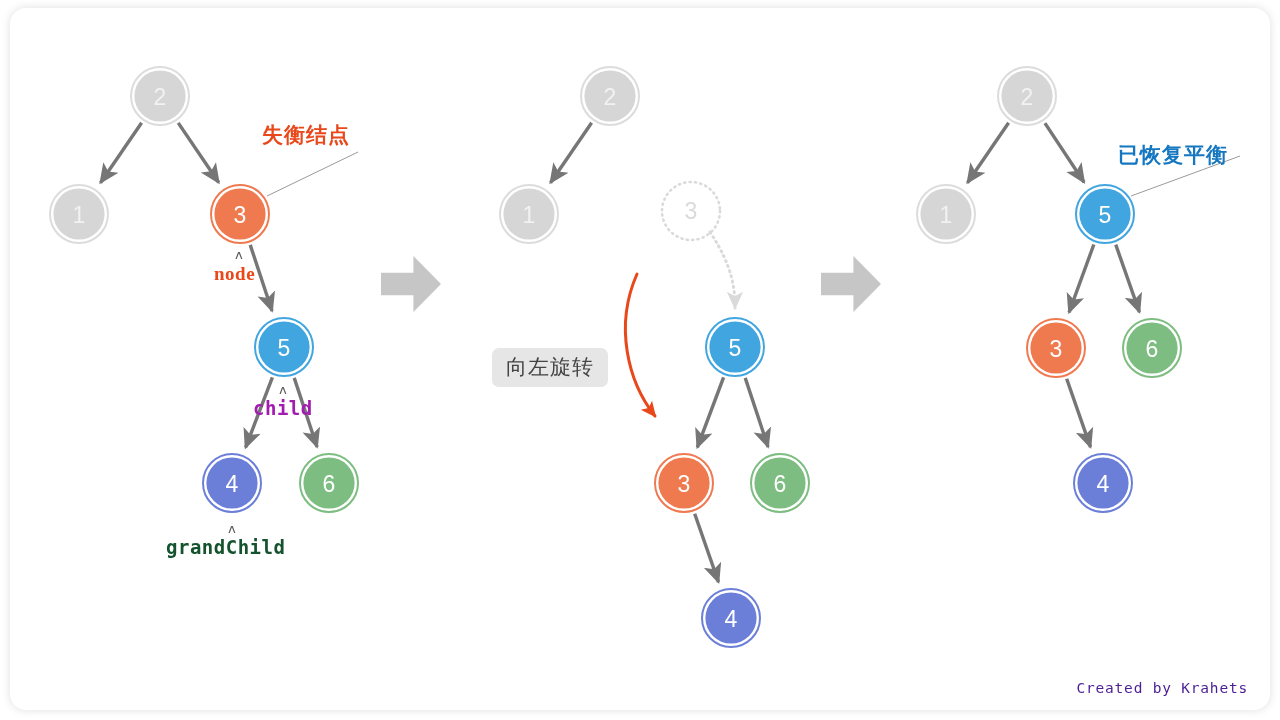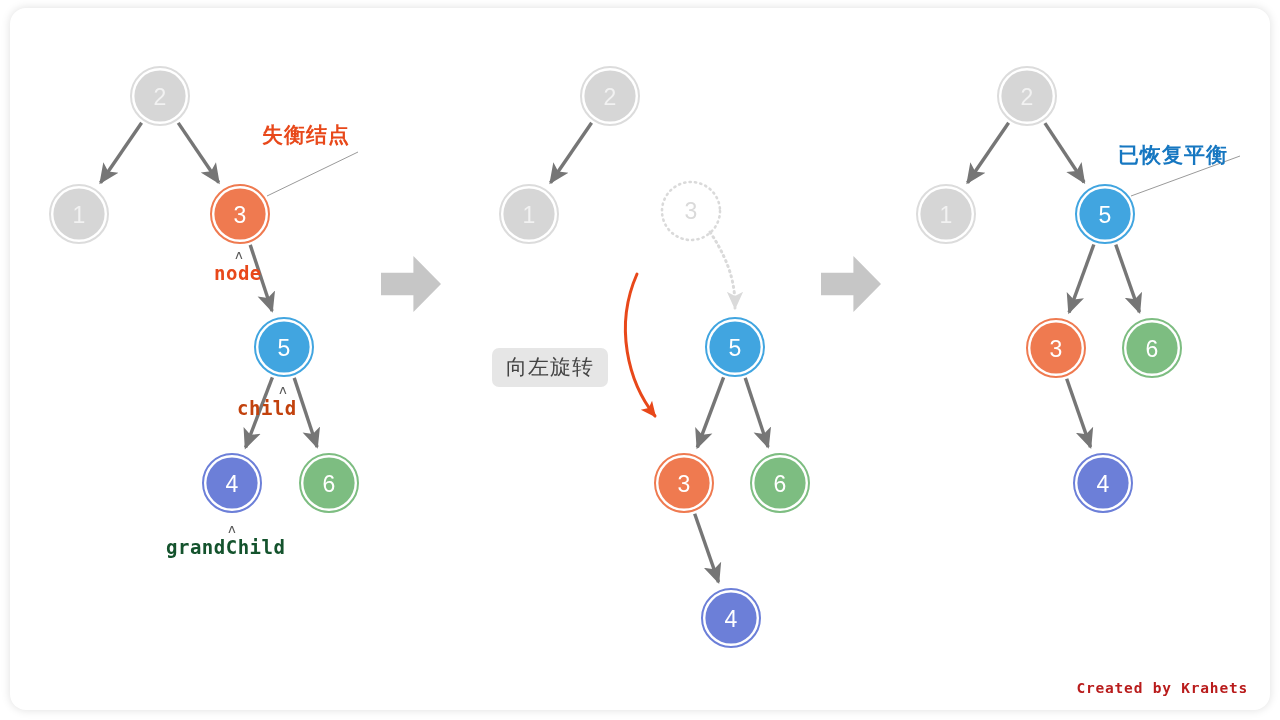--- a/index.html
+++ b/index.html
@@ -33,23 +33,22 @@
     width: 1280px;
     height: 720px;
   }
   .credit {
     position: absolute;
     right: 32px;
     bottom: 24px;
     font-family: "DejaVu Sans Mono", "Liberation Mono", monospace;
     font-size: 14.5px;
     letter-spacing: 0.8px;
-    color: #b91c1c;
+    color: #4c1d95;
     user-select: none;
-    font-weight: bold;
   }
   .rot-label {
     position: absolute;
     background: #e6e6e6;
     color: #444444;
     border-radius: 7px;
     font-size: 21px;
     padding: 8px 14px 10px 14px;
     line-height: 1;
     letter-spacing: 1px;
@@ -220,23 +219,23 @@
         <polygon points="821,272.8 853.4,272.8 853.4,256 881,284 853.4,312 853.4,295.2 821,295.2" fill="#c6c6c6"></polygon>
       </g>
     <g id="rotarrow-layer">
         <path d="M 637 274 C 614 326 628 382 655 416" fill="none" stroke="#e8481a" stroke-width="3" stroke-linecap="round" marker-end="url(#rot-arrow-head)"></path>
       </g>
   </svg>
 
   <div id="html-overlay">
       <div class="cn-label" style="color: rgb(232, 72, 26); left: 262px; top: 124px; text-align: center;">失衡结点</div>
       <div class="caret" style="left: 235px; top: 248px;">ʌ</div>
-      <div class="code-label" style="color: rgb(232, 72, 26); left: 214px; top: 264px;">node</div>
+      <div class="code-label" style="color: rgb(232, 72, 26); left: 214px; top: 264px; font-family: Liberation Serif, serif;">node</div>
       <div class="caret" style="left: 279px; top: 383px;">ʌ</div>
-      <div class="code-label" style="color: #c2410c; left: 237px; top: 399px;">child</div>
+      <div class="code-label" style="color: #a21caf; left: 253px; top: 399px;">child</div>
       <div class="caret" style="left: 228px; top: 522px;">ʌ</div>
       <div class="code-label" style="color: #14532d; left: 166px; top: 538px;">grandChild</div>
       <div class="rot-label" style="left: 492px; top: 348px;">向左旋转</div>
       <div class="cn-label" style="color: rgb(22, 119, 193); left: 1118px; top: 144px;">已恢复平衡</div>
     </div>
 
   <div class="credit">Created by Krahets</div>
 </div>
 
 </body></html>

